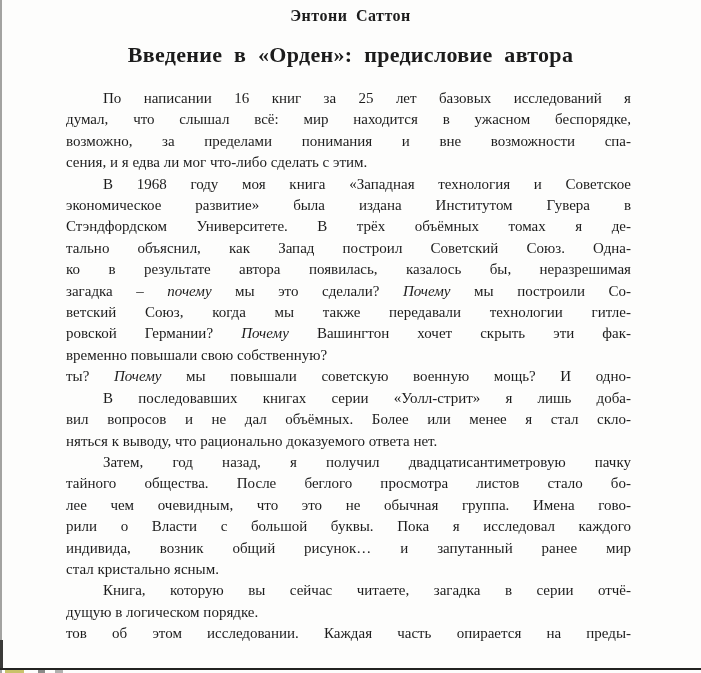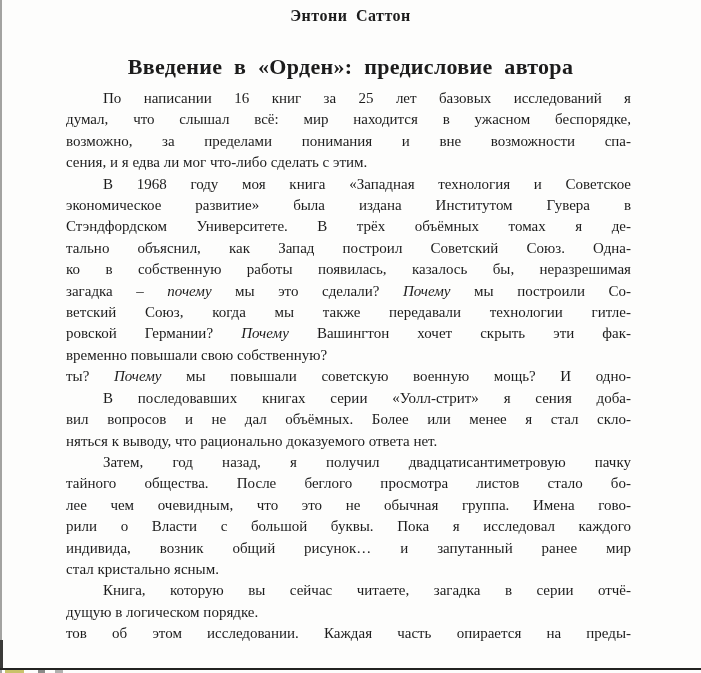--- a/index.html
+++ b/index.html
@@ -18,21 +18,21 @@
   .title {
     margin: 0;
     padding-top: 7px;
     text-align: center;
     font-size: 16px;
     font-weight: 700;
     word-spacing: 4px;
     letter-spacing: 0.5px;
   }
   .subtitle {
-    margin: 16px;
+    margin: 4px;
     padding-top: 13px;
     text-align: center;
     font-size: 22px;
     font-weight: 700;
     word-spacing: 6px;
     letter-spacing: 0.3px;
   }
   .text-block {
     position: absolute;
     top: 88px; left: 66px;
@@ -100,29 +100,29 @@
         <div class="line para-first"><span>По написании 16 книг за 25 лет базовых исследований я</span></div>
         <div class="line"><span>думал, что слышал всё: мир находится в ужасном беспорядке,</span></div>
         <div class="line"><span>возможно, за пределами понимания и вне возможности спа-</span></div>
         <div class="line para-last"><span>сения, и я едва ли мог что-либо сделать с этим.</span></div>
       </div>
       <div class="para">
         <div class="line para-first"><span>В 1968 году моя книга «Западная технология и Советское</span></div>
         <div class="line"><span>экономическое развитие» была издана Институтом Гувера в</span></div>
         <div class="line"><span>Стэндфордском Университете. В трёх объёмных томах я де-</span></div>
         <div class="line"><span>тально объяснил, как Запад построил Советский Союз. Одна-</span></div>
-        <div class="line"><span>ко в собственную работы появилась, казалось бы, неразрешимая</span></div>
+        <div class="line"><span>ко в результате автора появилась, казалось бы, неразрешимая</span></div>
         <div class="line"><span>загадка – </span><em>почему</em><span> мы это сделали? </span><em>Почему</em><span> мы построили Со-</span></div>
         <div class="line"><span>ветский Союз, когда мы также передавали технологии гитле-</span></div>
         <div class="line"><span>ровской Германии? </span><em>Почему</em><span> Вашингтон хочет скрыть эти фак-</span></div>
         <div class="line para-last"><span>временно повышали свою собственную?</span></div>
         <div class="line"><span>ты? </span><em>Почему</em><span> мы повышали советскую военную мощь? И одно-</span></div>
       </div>
       <div class="para">
-        <div class="line para-first"><span>В последовавших книгах серии «Уолл-стрит» я сения доба-</span></div>
+        <div class="line para-first"><span>В последовавших книгах серии «Уолл-стрит» я лишь доба-</span></div>
         <div class="line"><span>вил вопросов и не дал объёмных. Более или менее я стал скло-</span></div>
         <div class="line para-last"><span>няться к выводу, что рационально доказуемого ответа нет.</span></div>
       </div>
       <div class="para">
         <div class="line para-first"><span>Затем, год назад, я получил двадцатисантиметровую пачку</span></div>
         <div class="line"><span>тайного общества. После беглого просмотра листов стало бо-</span></div>
         <div class="line"><span>лее чем очевидным, что это не обычная группа. Имена гово-</span></div>
         <div class="line"><span>рили о Власти с большой буквы. Пока я исследовал каждого</span></div>
         <div class="line"><span>индивида, возник общий рисунок… и запутанный ранее мир</span></div>
         <div class="line para-last"><span>стал кристально ясным.</span></div>

